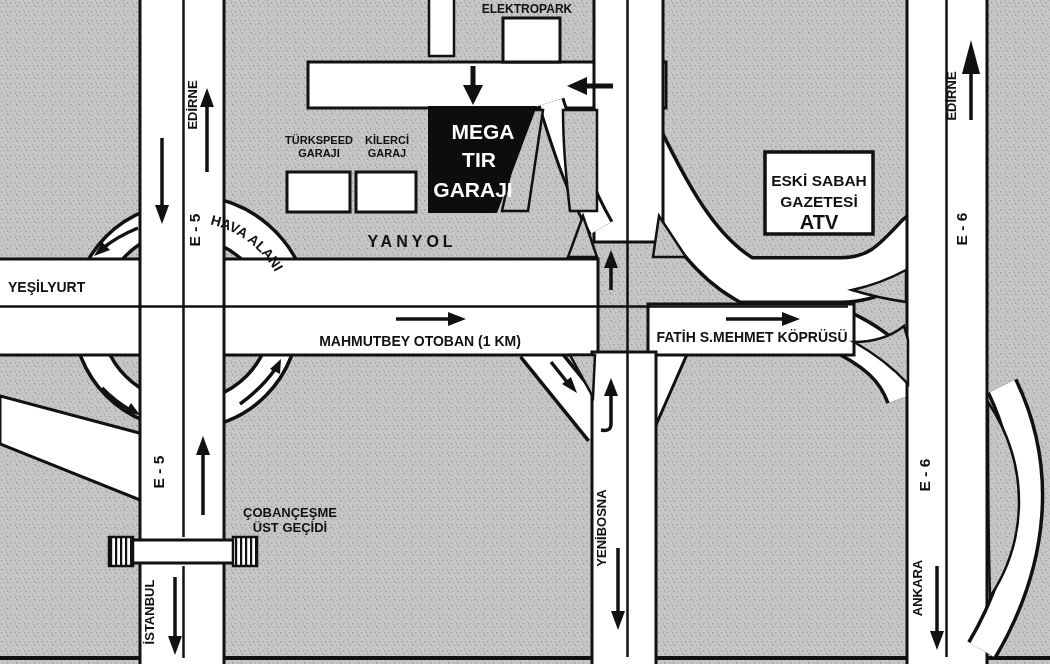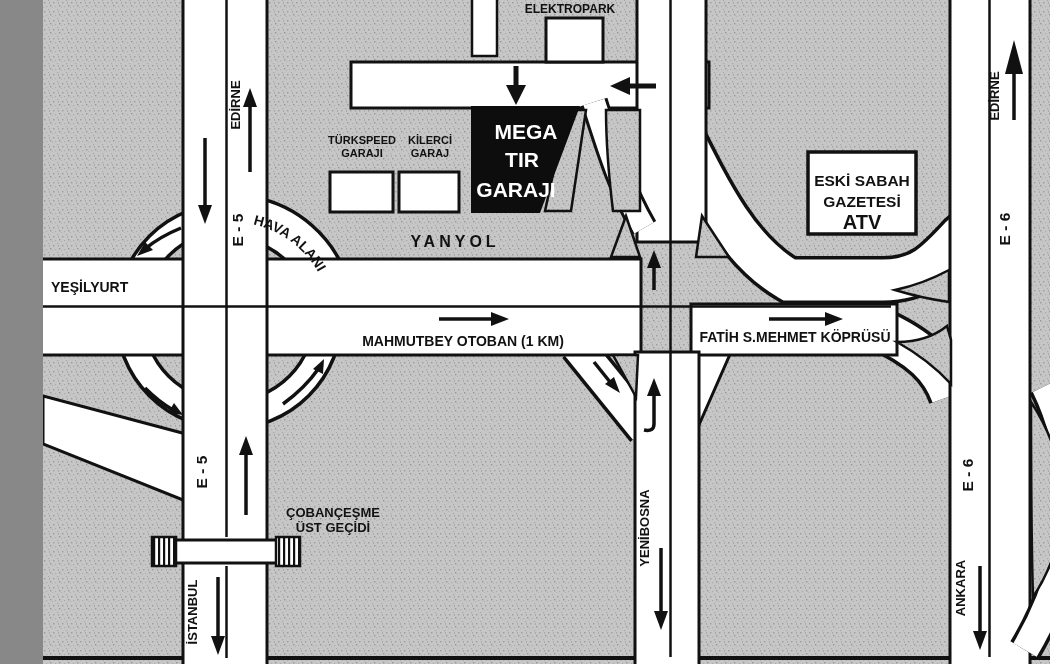--- a/index.html
+++ b/index.html
@@ -1,17 +1,17 @@
 <!DOCTYPE html>
 <html><head>
 <meta charset="utf-8">
 <style>
   html,body{margin:0;padding:0;background:#888;}
   #stage{width:882px;height:664px;position:relative;background:#fde047;
-         font-family:"Liberation Sans", sans-serif;margin-left:43px;}
+         font-family:"Liberation Sans", sans-serif;}
   svg{display:block;}
   text{font-family:"Liberation Sans", sans-serif;font-weight:bold;fill:#111;}
   .t11{font-size:11px;} .t12{font-size:12px;} .t13{font-size:13px;}
   .t14{font-size:14px;} .t15{font-size:15.5px;} .t16{font-size:16px;letter-spacing:4px;}
   .t20{font-size:20px;} .t21{font-size:21px;}
   .white{fill:#fff;}
   .mid{text-anchor:middle;}
 </style>
 </head>
 <body>

